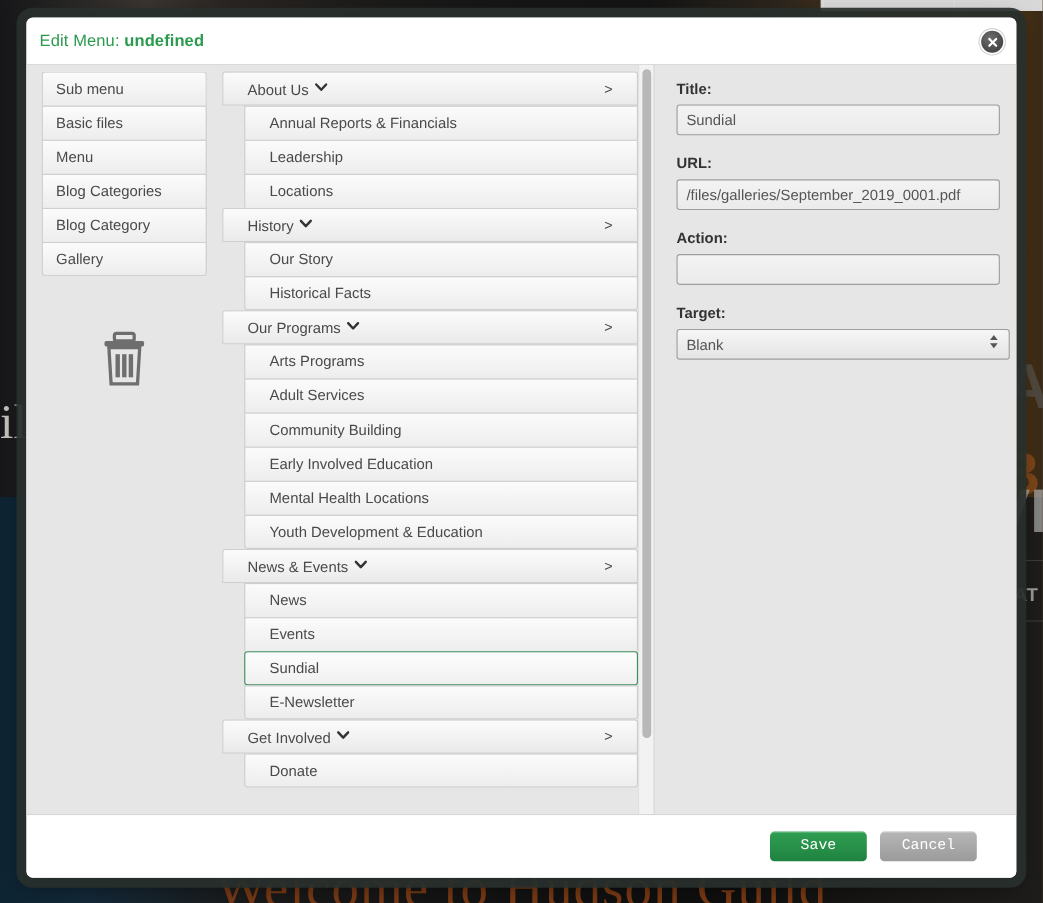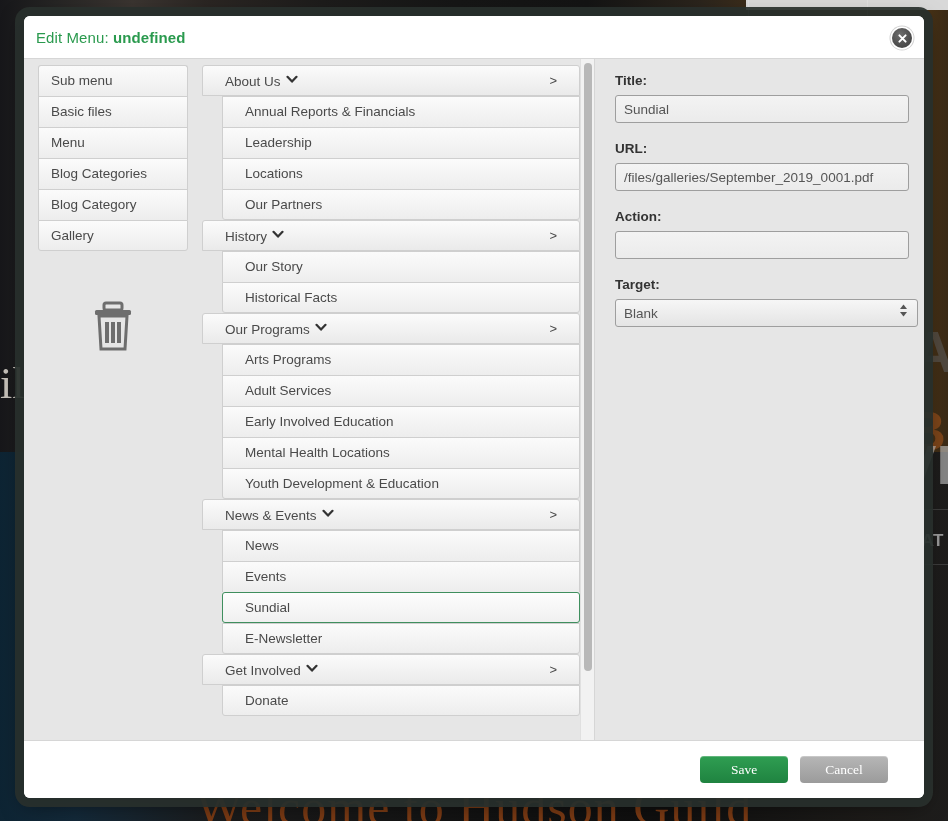--- a/index.html
+++ b/index.html
@@ -327,21 +327,21 @@
     padding-right: 36px;
     gap: 12px;
   }
   .btn {
     min-width: 88px;
     height: 27px;
     border: none;
     border-radius: 4px;
     color: #fff;
     font-size: 13.5px;
-    font-family: Liberation Serif, serif;
+    font-family: Liberation Mono, monospace;
     cursor: pointer;
     padding: 0 16px;
   }
   #save-button {
     background: linear-gradient(to bottom, #2f9e52 0%, #1f8340 100%);
     box-shadow: inset 0 1px 0 rgba(255,255,255,.25);
   }
   #cancel-button {
     background: linear-gradient(to bottom, #b6b6b6 0%, #9b9b9b 100%);
     box-shadow: inset 0 1px 0 rgba(255,255,255,.25);
@@ -404,35 +404,35 @@
     <div id="tree-col">
       <div id="tree-scroll">
         <div id="tree-list">
             <div class="tree-group">
               <div class="tree-row parent"><span>About Us</span><span class="caret"><svg width="12" height="12" viewBox="0 0 12 12" aria-hidden="true">
                     <path d="M1.5 3.8 L6 8.6 L10.5 3.8" fill="none" stroke="#333" stroke-width="2.2" stroke-linecap="round" stroke-linejoin="round"></path>
                   </svg></span><span class="right-arrow">&gt;</span></div>
               <div class="tree-row child"><span>Annual Reports &amp; Financials</span></div>
               <div class="tree-row child"><span>Leadership</span></div>
               <div class="tree-row child"><span>Locations</span></div>
-              <div class="tree-row child last"><span>Our Partners</span></div>
             </div>
             <div class="tree-group">
               <div class="tree-row parent"><span>History</span><span class="caret"><svg width="12" height="12" viewBox="0 0 12 12" aria-hidden="true">
                     <path d="M1.5 3.8 L6 8.6 L10.5 3.8" fill="none" stroke="#333" stroke-width="2.2" stroke-linecap="round" stroke-linejoin="round"></path>
                   </svg></span><span class="right-arrow">&gt;</span></div>
               <div class="tree-row child"><span>Our Story</span></div>
               <div class="tree-row child last"><span>Historical Facts</span></div>
             </div>
             <div class="tree-group">
               <div class="tree-row parent"><span>Our Programs</span><span class="caret"><svg width="12" height="12" viewBox="0 0 12 12" aria-hidden="true">
                     <path d="M1.5 3.8 L6 8.6 L10.5 3.8" fill="none" stroke="#333" stroke-width="2.2" stroke-linecap="round" stroke-linejoin="round"></path>
                   </svg></span><span class="right-arrow">&gt;</span></div>
               <div class="tree-row child"><span>Arts Programs</span></div>
               <div class="tree-row child"><span>Adult Services</span></div>
+              <div class="tree-row child"><span>Community Building</span></div>
               <div class="tree-row child"><span>Early Involved Education</span></div>
               <div class="tree-row child"><span>Mental Health Locations</span></div>
               <div class="tree-row child last"><span>Youth Development &amp; Education</span></div>
             </div>
             <div class="tree-group">
               <div class="tree-row parent"><span>News &amp; Events</span><span class="caret"><svg width="12" height="12" viewBox="0 0 12 12" aria-hidden="true">
                     <path d="M1.5 3.8 L6 8.6 L10.5 3.8" fill="none" stroke="#333" stroke-width="2.2" stroke-linecap="round" stroke-linejoin="round"></path>
                   </svg></span><span class="right-arrow">&gt;</span></div>
               <div class="tree-row child"><span>News</span></div>
               <div class="tree-row child"><span>Events</span></div>

